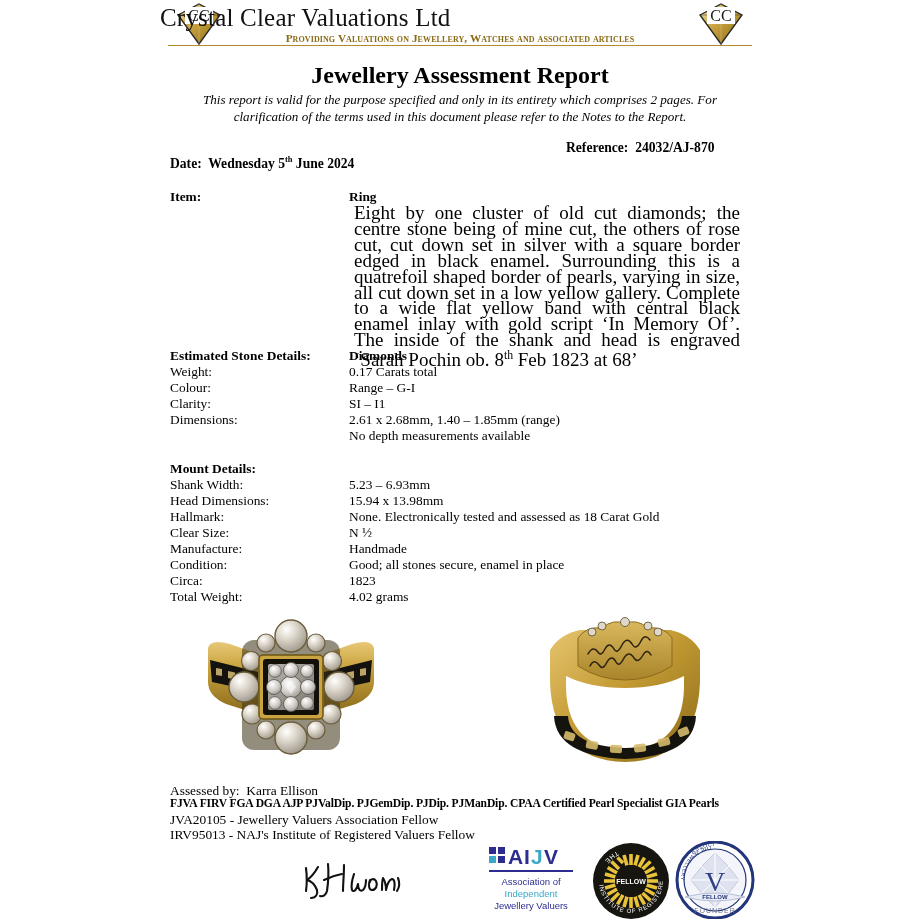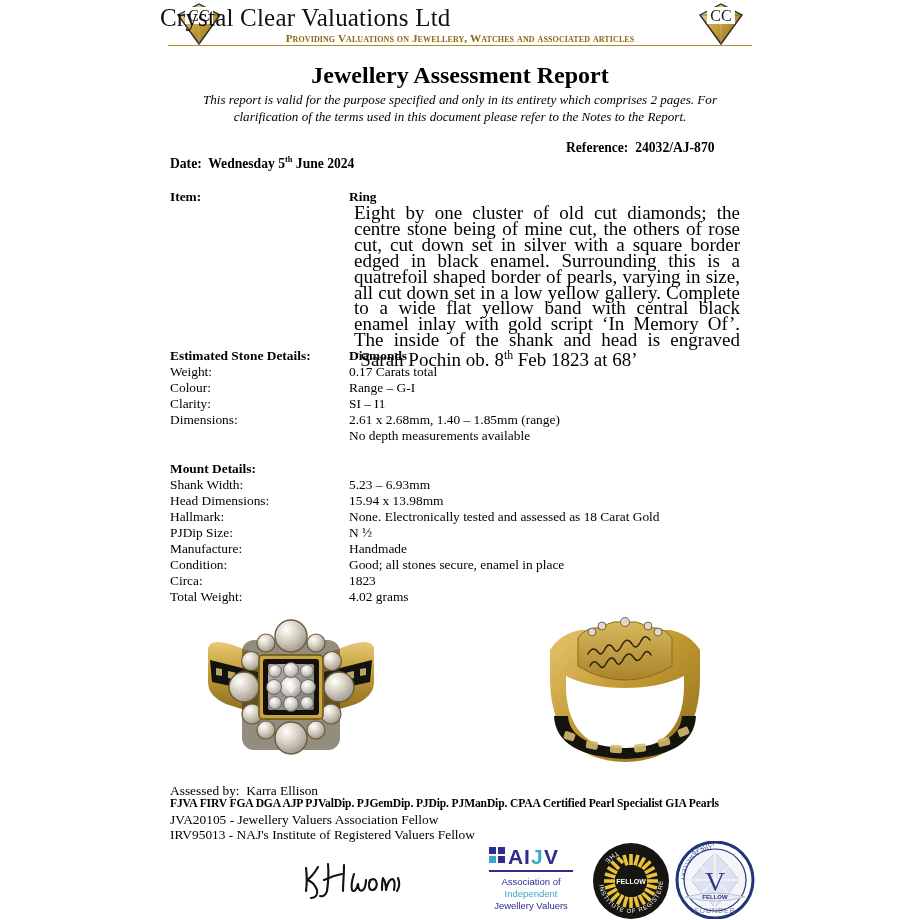--- a/index.html
+++ b/index.html
@@ -298,21 +298,21 @@
   </div>
   <div class="row" style="top:493px;">
     <span class="lbl">Head Dimensions:</span>
     <span class="val">15.94 x 13.98mm</span>
   </div>
   <div class="row" style="top:509px;">
     <span class="lbl">Hallmark:</span>
     <span class="val" style="width:420px; white-space:nowrap;">None.  Electronically tested and assessed as 18 Carat Gold</span>
   </div>
   <div class="row" style="top:525px;">
-    <span class="lbl">PJDip Size:</span>
+    <span class="lbl">Clear Size:</span>
     <span class="val">N ½</span>
   </div>
   <div class="row" style="top:541px;">
     <span class="lbl">Manufacture:</span>
     <span class="val">Handmade</span>
   </div>
   <div class="row" style="top:557px;">
     <span class="lbl">Condition:</span>
     <span class="val" style="width:420px; white-space:nowrap;">Good; all stones secure, enamel in place</span>
   </div>

